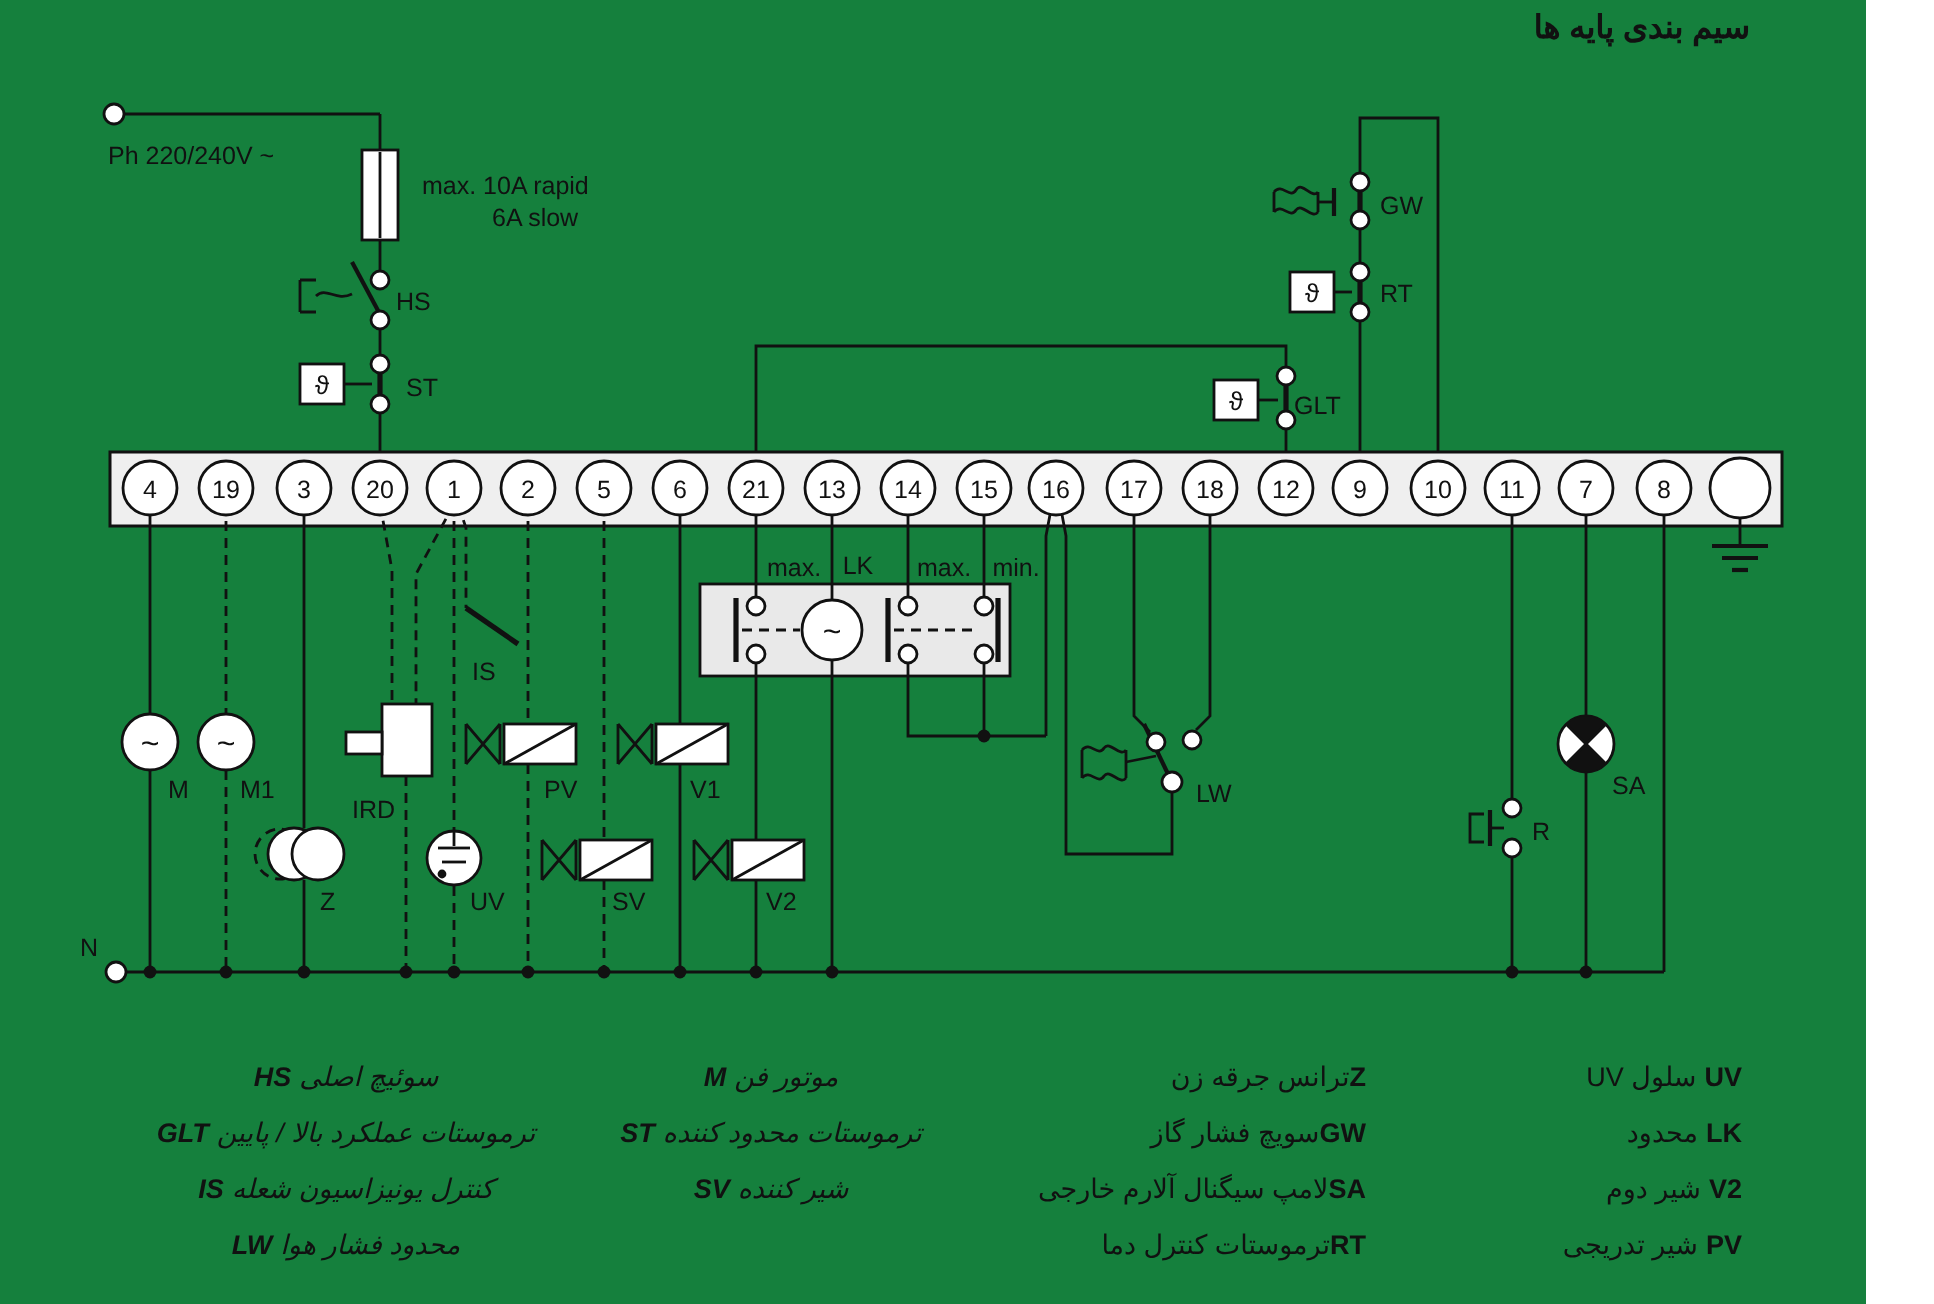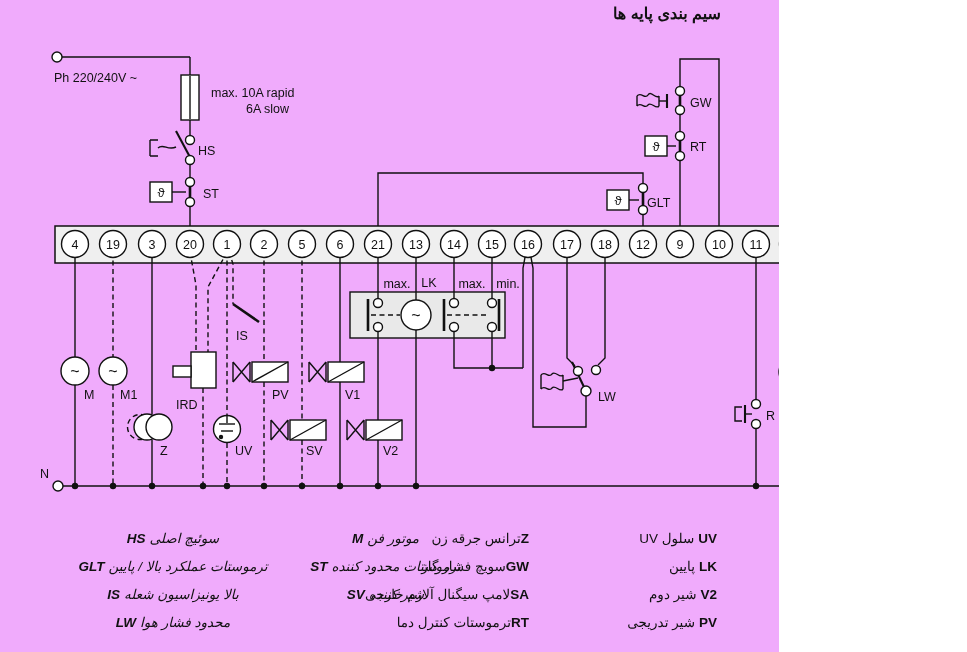--- a/index.html
+++ b/index.html
@@ -1,16 +1,16 @@
 <!DOCTYPE html>
 <html><head>
 <meta charset="utf-8">
 <style>
   html,body{margin:0;padding:0;background:#fff;}
-  #page{position:relative;width:779px;height:652px;background:#f0abfc;overflow:hidden;
+  #page{position:relative;width:933px;height:652px;background:#15803d;overflow:hidden;
         font-family:"Liberation Sans",sans-serif;color:#111;}
   #title{position:absolute;top:4px;right:58px;font-size:16px;font-weight:bold;direction:rtl;}
   svg text{font-family:"Liberation Sans",sans-serif;fill:#111;}
   .w{stroke:#111;stroke-width:1.4;fill:none;}
   .wd{stroke:#111;stroke-width:1.4;fill:none;stroke-dasharray:5 3.5;}
   .thick{stroke:#111;stroke-width:2.6;fill:none;}
   .blade{stroke:#111;stroke-width:2.1;fill:none;}
   .node{fill:#fff;stroke:#111;stroke-width:1.4;}
   .dot{fill:#111;stroke:none;}
   .lbl{font-size:12.5px;}
@@ -320,37 +320,37 @@
       <text class="num" x="756" y="249">11</text>
       <text class="num" x="793" y="249">7</text>
       <text class="num" x="832" y="249">8</text>
     </g>
   </svg>
 
   
   <div class="legend-col ctr ltr" style="left:60px;top:530px;width:230px;">
     <div class="lrow"><b>HS</b><span class="gap" dir="rtl">سوئیچ اصلی</span></div>
     <div class="lrow"><b>GLT</b><span class="gap" dir="rtl">ترموستات عملکرد بالا / پایین</span></div>
-    <div class="lrow"><b>IS</b><span class="gap" dir="rtl">بالا یونیزاسیون شعله</span></div>
+    <div class="lrow"><b>IS</b><span class="gap" dir="rtl">کنترل یونیزاسیون شعله</span></div>
     <div class="lrow"><b>LW</b><span class="gap" dir="rtl">محدود فشار هوا</span></div>
   </div>
 
   <div class="legend-col ctr ltr" style="left:295px;top:530px;width:185px;">
     <div class="lrow"><b>M</b><span class="gap" dir="rtl">موتور فن</span></div>
     <div class="lrow"><b>ST</b><span class="gap" dir="rtl">ترموستات محدود کننده</span></div>
     <div class="lrow"><b>SV</b><span class="gap" dir="rtl">شیر کننده</span></div>
   </div>
 
   <div class="legend-col rtl" style="right:250px;top:530px;">
     <div class="lrow"><b>Z</b><span>ترانس جرقه زن</span></div>
     <div class="lrow"><b>GW</b><span>سویچ فشار گاز</span></div>
     <div class="lrow"><b>SA</b><span>لامپ سیگنال آلارم خارجی</span></div>
     <div class="lrow"><b>RT</b><span>ترموستات کنترل دما</span></div>
   </div>
 
   <div class="legend-col rtl" style="right:62px;top:530px;">
     <div class="lrow"><b>UV</b><span class="gap">سلول UV</span></div>
-    <div class="lrow"><b>LK</b><span class="gap">پایین</span></div>
+    <div class="lrow"><b>LK</b><span class="gap">محدود</span></div>
     <div class="lrow"><b>V2</b><span class="gap">شیر دوم</span></div>
     <div class="lrow"><b>PV</b><span class="gap">شیر تدریجی</span></div>
   </div>
 
 </div>
 
 </body></html>

